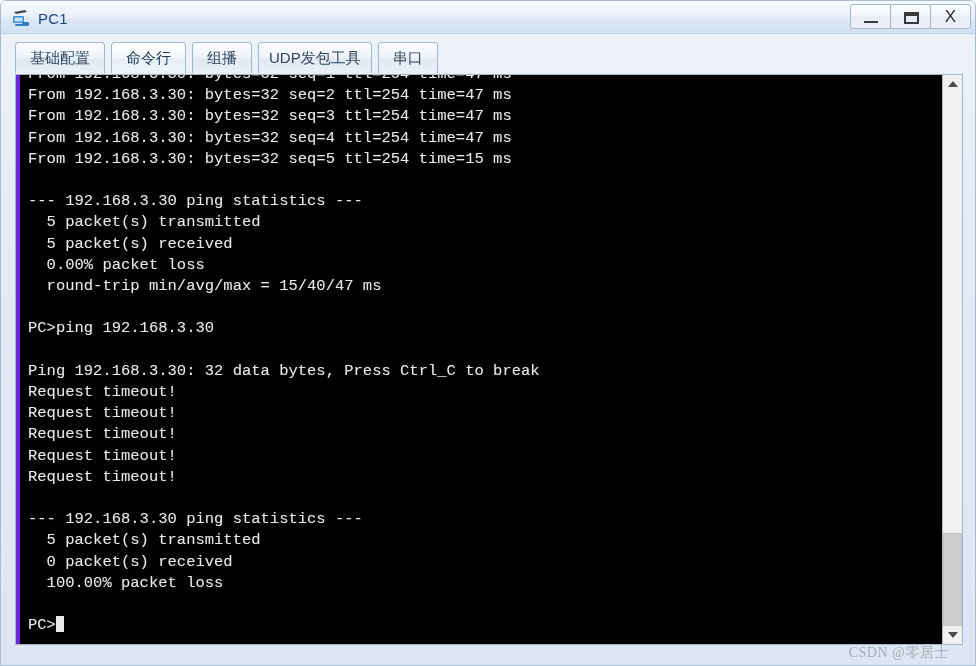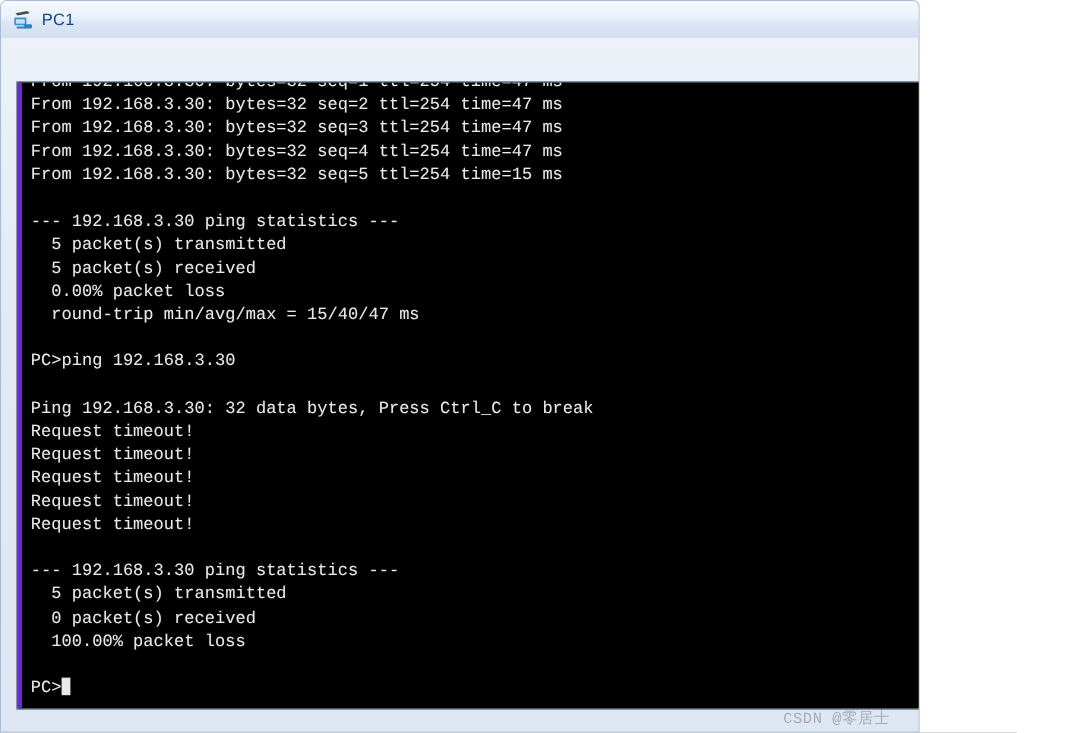--- a/index.html
+++ b/index.html
@@ -11,21 +11,21 @@
     width: 976px;
     height: 666px;
     overflow: hidden;
     font-family: "Liberation Sans", sans-serif;
   }
 
   
   .window {
     position: absolute;
     left: 0; top: 0;
-    width: 836px;
+    width: 976px;
     height: 666px;
     box-sizing: border-box;
     background: linear-gradient(to bottom, #eef3f9 0%, #e2eaf4 40%, #dde6f2 100%);
     border: 1px solid #a8bdd4;
     border-radius: 6px 6px 0 0;
     overflow: hidden;
   }
 
   
   .titlebar {
@@ -223,21 +223,21 @@
     box-sizing: border-box;
   }
 
   
   .watermark {
     position: absolute;
     right: 26px;
     bottom: 3px;
     font-size: 14px;
     color: #a9adb3;
-    font-family: Liberation Mono, monospace;
+    font-family: Liberation Serif, serif;
     white-space: nowrap;
     letter-spacing: 0.5px;
   }
 </style>
 </head>
 <body>
 
 <div class="window">
 
   <div class="titlebar">
@@ -260,20 +260,37 @@
       </div>
       <div class="winbtn">
         <span class="glyph-max"></span>
       </div>
       <div class="winbtn">
         <span class="glyph-close">X</span>
       </div>
     </div>
   </div>
 
+  <div class="tabstrip">
+    <div class="tab">
+      <span>基础配置</span>
+    </div>
+    <div class="tab selected">
+      <span>命令行</span>
+    </div>
+    <div class="tab">
+      <span>组播</span>
+    </div>
+    <div class="tab wide">
+      <span>UDP发包工具</span>
+    </div>
+    <div class="tab">
+      <span>串口</span>
+    </div>
+  </div>
 
   <div class="terminal-wrap">
     <div class="terminal">
       <pre class="term-text">From 192.168.3.30: bytes=32 seq=1 ttl=254 time=47 ms
 From 192.168.3.30: bytes=32 seq=2 ttl=254 time=47 ms
 From 192.168.3.30: bytes=32 seq=3 ttl=254 time=47 ms
 From 192.168.3.30: bytes=32 seq=4 ttl=254 time=47 ms
 From 192.168.3.30: bytes=32 seq=5 ttl=254 time=15 ms
 
 --- 192.168.3.30 ping statistics ---

